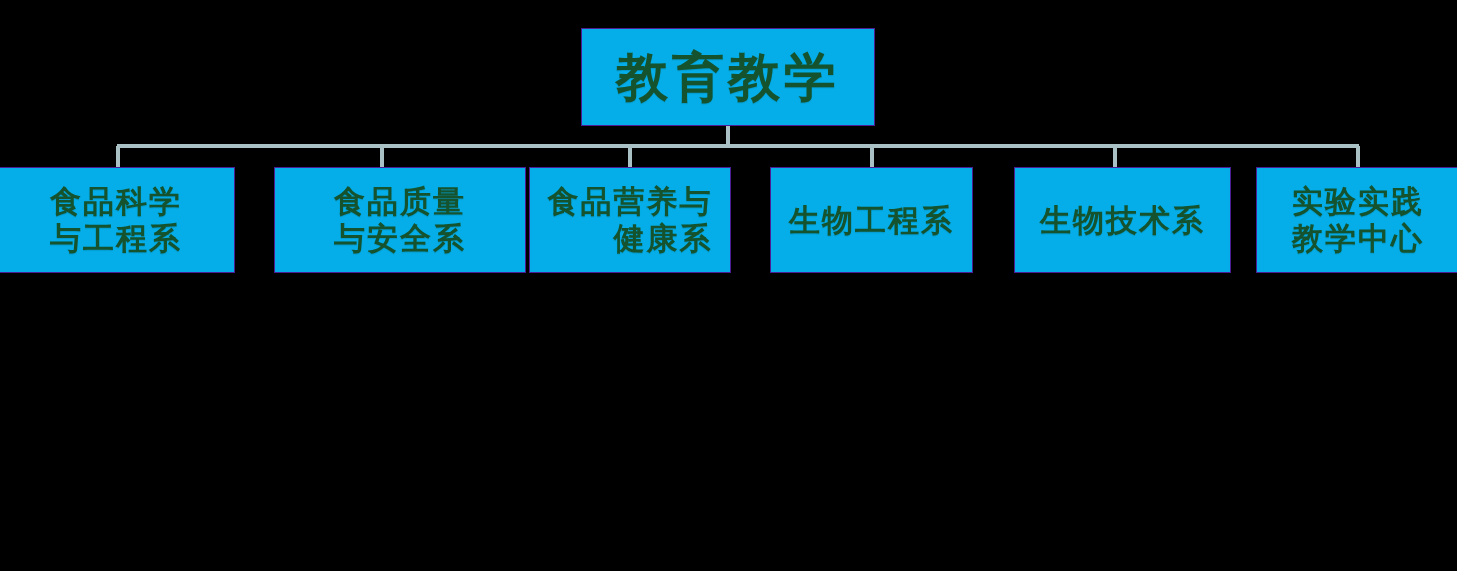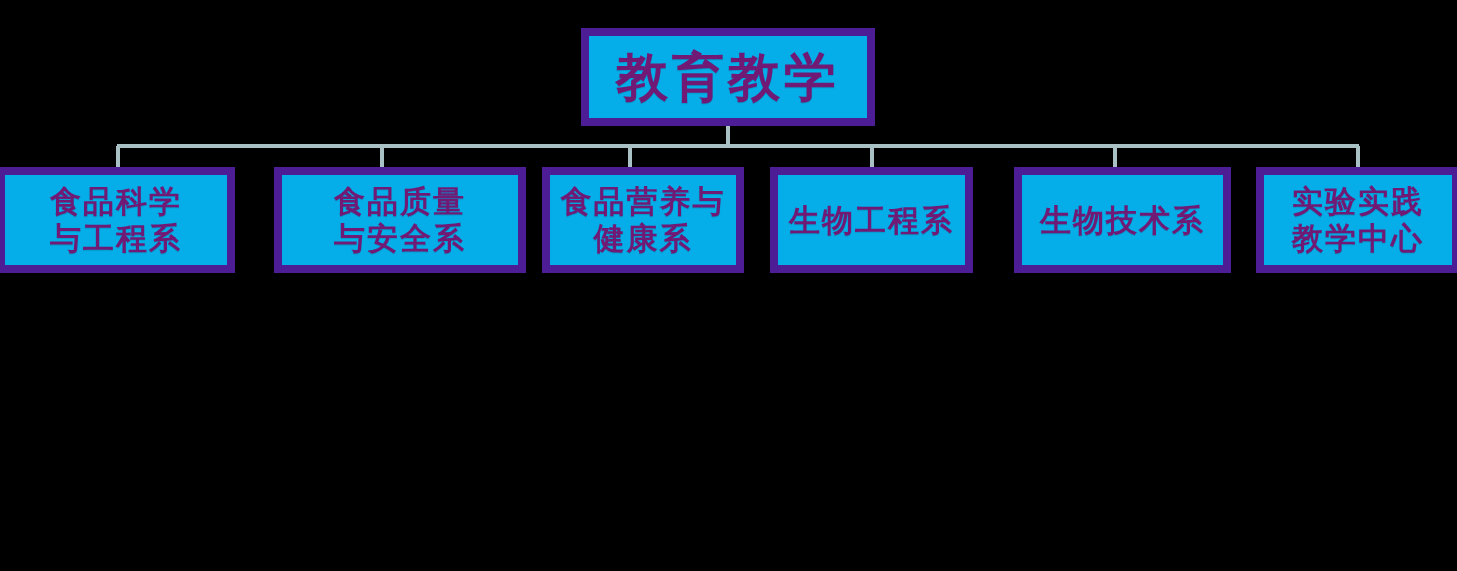--- a/index.html
+++ b/index.html
@@ -18,26 +18,26 @@
     width: 1457px;
     height: 571px;
     background: #000000;
   }
 
   
   .node {
     position: absolute;
     box-sizing: border-box;
     background: #05AEE8;
-    border: 8px solid #4c1d95;
+    border: 1px solid #4c1d95;
     display: flex;
     align-items: center;
     justify-content: center;
-    text-align: center;
-    color: #701a75;
+    text-align: right;
+    color: #14532d;
     font-family: "DejaVu Serif", "Liberation Serif", serif;
     font-weight: bold;
     letter-spacing: 2px;
     line-height: 1.18;
     text-shadow: 0 1px 1px rgba(0,0,0,0.12);
     overflow: hidden;
     white-space: pre-line;
   }
 
   .node-root {
@@ -49,21 +49,21 @@
     letter-spacing: 4px;
   }
 
   .node-child {
     height: 106px;
     font-size: 31px;
   }
 
   .node-c0 { left: -3px;   top: 167px; width: 238px; }
   .node-c1 { left: 274px;  top: 167px; width: 252px; }
-  .node-c2 { left: 529px;  top: 167px; width: 202px; margin-left: 13px; }
+  .node-c2 { left: 529px;  top: 167px; width: 202px; }
   .node-c3 { left: 770px;  top: 167px; width: 203px; }
   .node-c4 { left: 1014px; top: 167px; width: 217px; }
   .node-c5 { left: 1256px; top: 167px; width: 204px; }
 
   
   .connector {
     position: absolute;
     background: #a9c0c5;
   }
   .stem-root {

